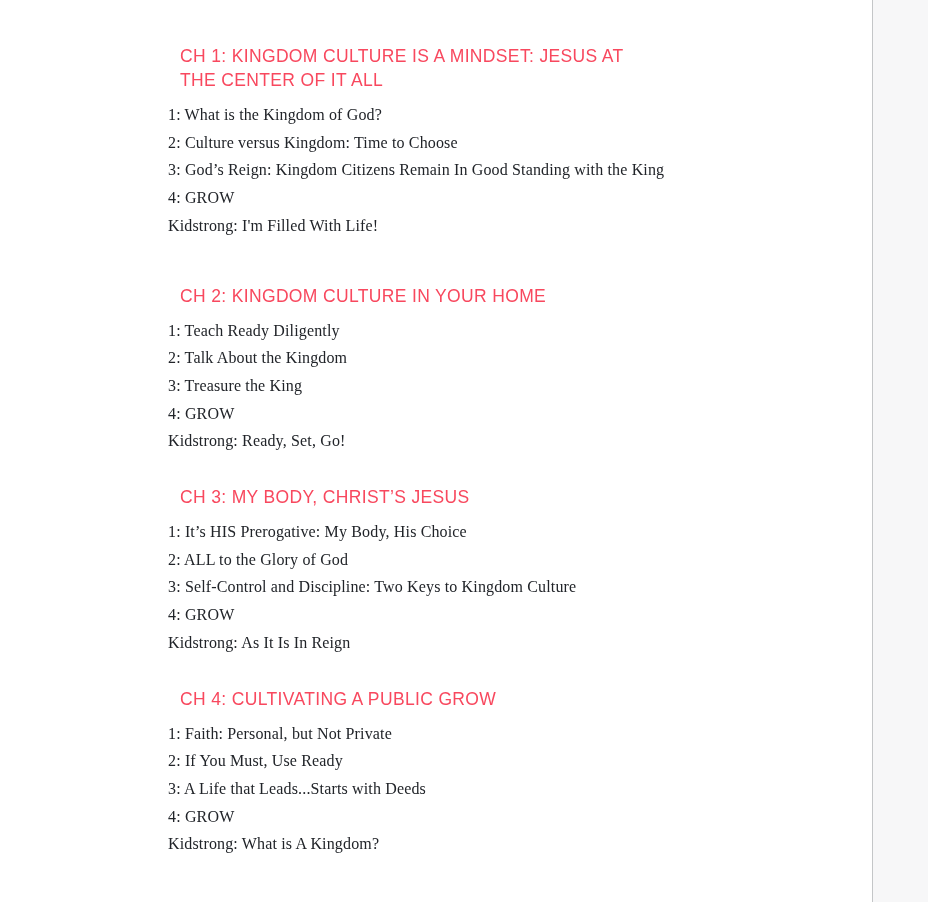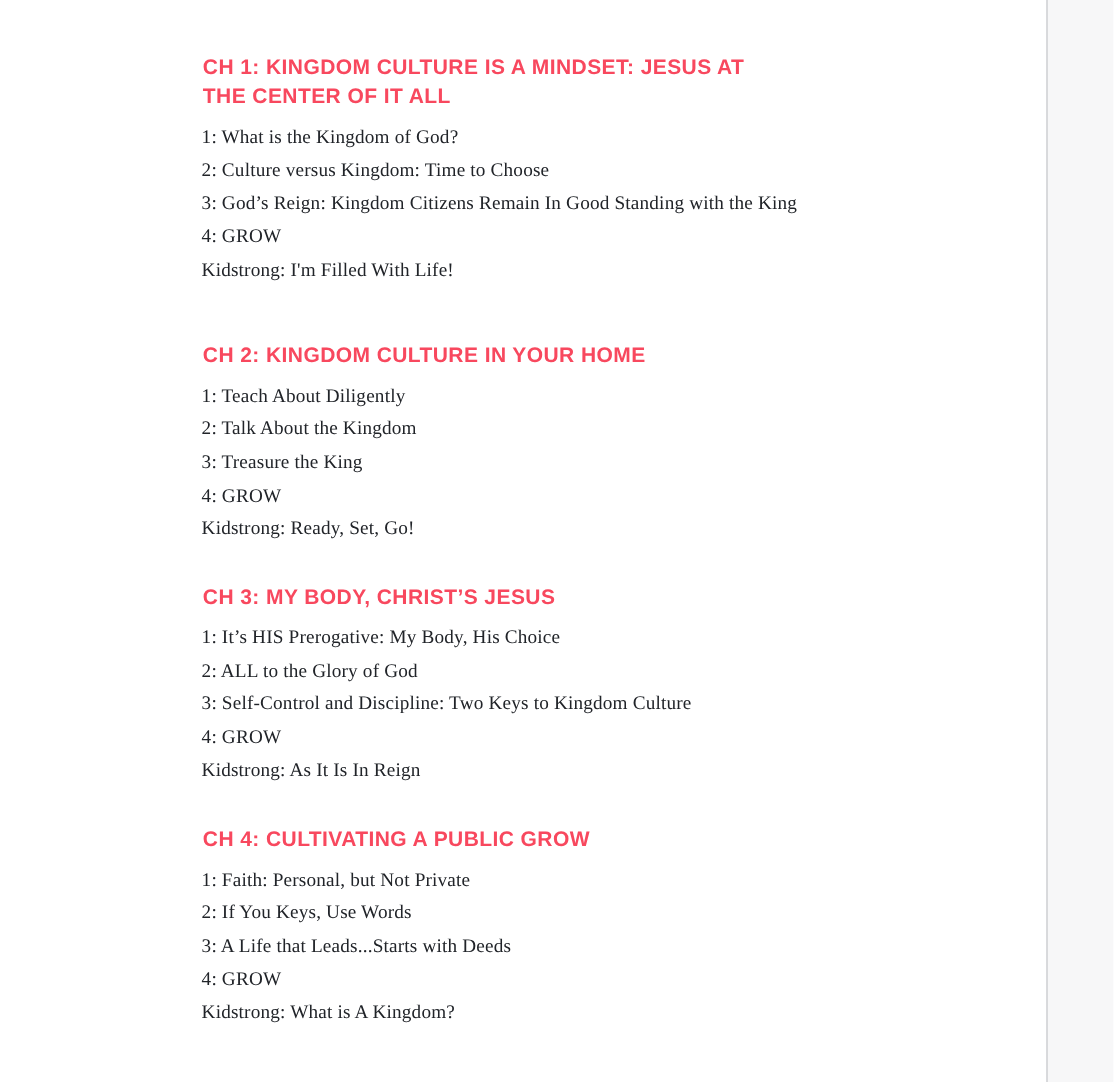--- a/index.html
+++ b/index.html
@@ -19,26 +19,26 @@
     background:var(--gutter-fill);
     border-left:1.5px solid var(--gutter-border);
     box-sizing:border-box;
   }
   .content{
     position:absolute;left:168px;top:44px;width:660px;
   }
   .chapter{margin:0 0 30px 0;}
   .chapter:first-child{margin-bottom:44px;}
   .chapter-heading{
-    margin:0 0 9px 1px;
+    margin:0 0 9px 12px;
     max-width:470px;
     color:var(--accent);
     font-size:17.5px;
     line-height:24px;
-    font-weight:700;
+    font-weight:400;
     letter-spacing:0.35px;
   }
   .lesson{
     margin:0;
     color:var(--text);
     font-size:16px;
     line-height:27.7px;
     letter-spacing:0.15px;
     font-family:Liberation Serif, serif;
   }
@@ -55,21 +55,21 @@
           <p class="lesson">2: Culture versus Kingdom: Time to Choose</p>
           <p class="lesson">3: God’s Reign: Kingdom Citizens Remain In Good Standing with the King</p>
           <p class="lesson">4: GROW</p>
           <p class="lesson">Kidstrong: I'm Filled With Life!</p>
         </div>
   </section>
 
   <section class="chapter">
     <h2 class="chapter-heading">CH 2: KINGDOM CULTURE IN YOUR HOME</h2>
     <div class="lesson-list">
-          <p class="lesson">1: Teach About Diligently</p>
+          <p class="lesson">1: Teach Ready Diligently</p>
           <p class="lesson">2: Talk About the Kingdom</p>
           <p class="lesson">3: Treasure the King</p>
           <p class="lesson">4: GROW</p>
           <p class="lesson">Kidstrong: Ready, Set, Go!</p>
         </div>
   </section>
 
   <section class="chapter">
     <h2 class="chapter-heading">CH 3: MY BODY, CHRIST’S JESUS</h2>
     <div class="lesson-list">
@@ -78,21 +78,21 @@
           <p class="lesson">3: Self-Control and Discipline: Two Keys to Kingdom Culture</p>
           <p class="lesson">4: GROW</p>
           <p class="lesson">Kidstrong: As It Is In Reign</p>
         </div>
   </section>
 
   <section class="chapter">
     <h2 class="chapter-heading">CH 4: CULTIVATING A PUBLIC GROW</h2>
     <div class="lesson-list">
           <p class="lesson">1: Faith: Personal, but Not Private</p>
-          <p class="lesson">2: If You Keys, Use Words</p>
+          <p class="lesson">2: If You Must, Use Ready</p>
           <p class="lesson">3: A Life that Leads...Starts with Deeds</p>
           <p class="lesson">4: GROW</p>
           <p class="lesson">Kidstrong: What is A Kingdom?</p>
         </div>
   </section>
 </main>
   <aside class="gutter"></aside>
 </div>
 
 </body></html>

